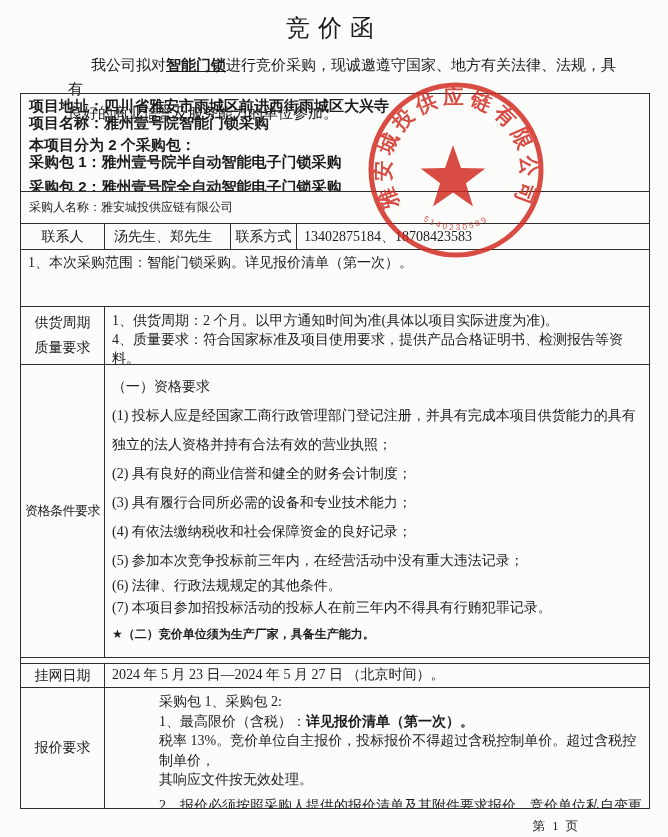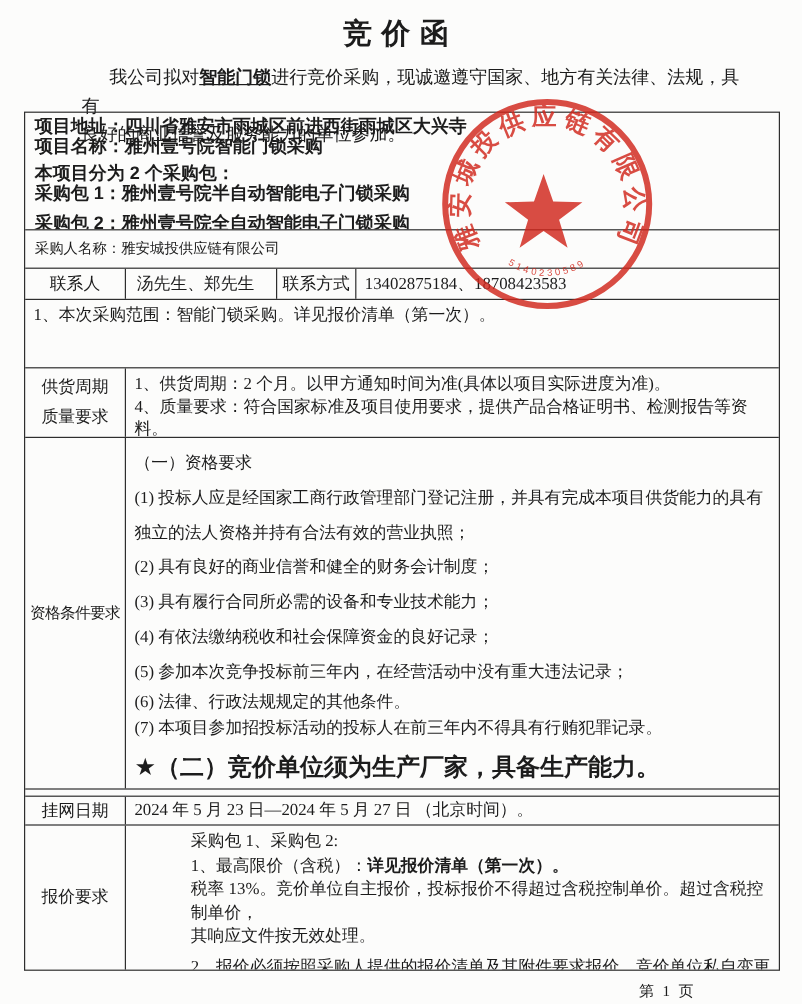--- a/index.html
+++ b/index.html
@@ -4,21 +4,21 @@
 <style>
   * { margin:0; padding:0; box-sizing:border-box; }
   html,body { width:668px; background:#fcfcfb; }
   body {
     position:relative; height:837px; overflow:hidden;
     font-family:"Liberation Serif","DejaVu Serif",serif;
     color:#1c1c1c;
   }
   .page-title {
     margin-top:12px; text-align:center;
-    font-size:24px; font-weight:bold; letter-spacing:8px;
+    font-size:24px; font-weight:normal; letter-spacing:8px;
   }
   .intro {
     margin:9px 36px 8px 68px; width:552px;
     font-size:15px; line-height:24px; text-indent:23px;
   }
   .intro .ul { font-weight:bold; text-decoration:underline; }
   .doc-table {
     position:absolute; left:20px; top:93px; width:630px;
     border:1.4px solid #2e2e2e; background:transparent;
   }
@@ -45,21 +45,21 @@
   .c3 { width:66px; flex:0 0 66px; justify-content:center; border-right:1.2px solid #2e2e2e; }
   .c4 { flex:1; padding-left:7px; }
   .rowD { height:57px; }
   .rowE { height:58px; }
   .rowE .col-content { line-height:19px; }
   .rowF { height:293px; }
   .rowF .col-content { padding-top:7px; }
   .qual-item { line-height:29px; }
   .qual-item.tight { line-height:22px; }
   .star-line {
-    margin-top:7px; font-size:20px; font-weight:bold;
+    margin-top:7px; font-size:12px; font-weight:bold;
     font-family:"Liberation Sans","DejaVu Sans",sans-serif;
   }
   .label-sm { font-size:13px; letter-spacing:-0.5px; }
   .spacer-row { height:6px; border-top:1.2px solid #2e2e2e; }
   .rowG { height:24px; }
   .rowG .col-content { display:flex; align-items:center; padding-top:0; }
   .rowH { height:121px; }
   .rowH .col-content { line-height:19.5px;margin-left:47px; }
   .rowH .p-gap { margin-top:6px; }
   .bold-seg { font-weight:bold; font-family:"Liberation Sans","DejaVu Sans",sans-serif; }

